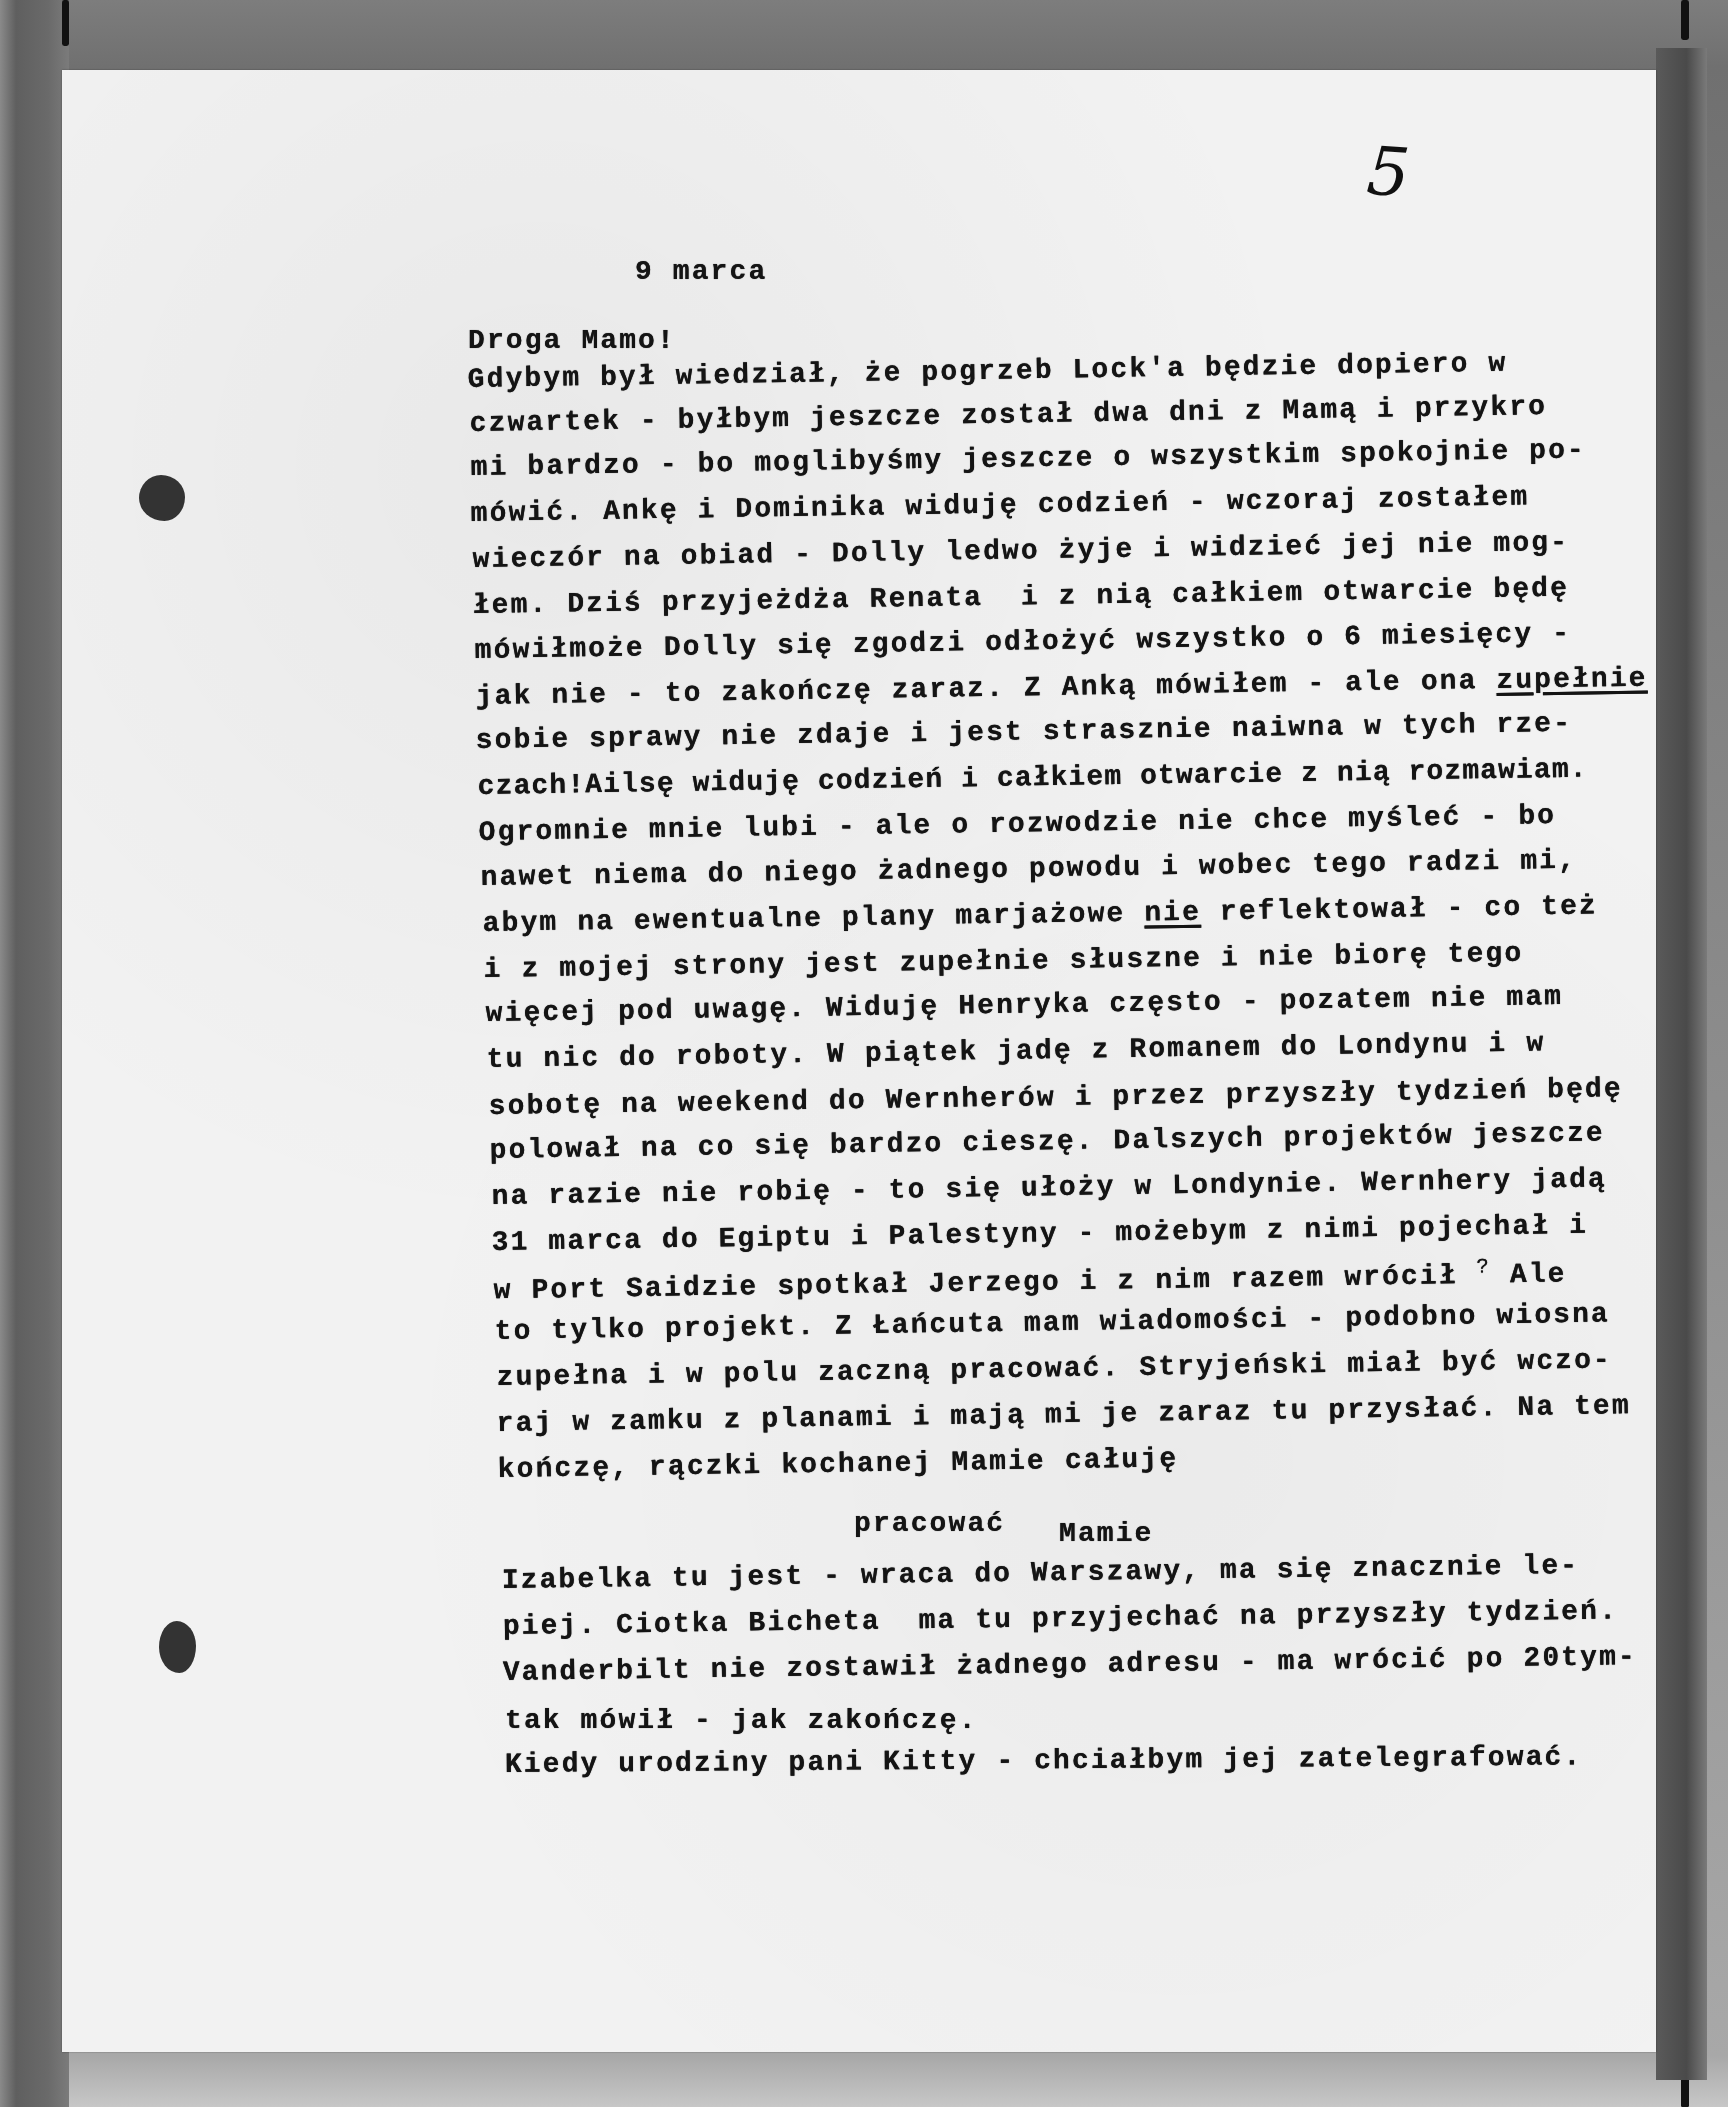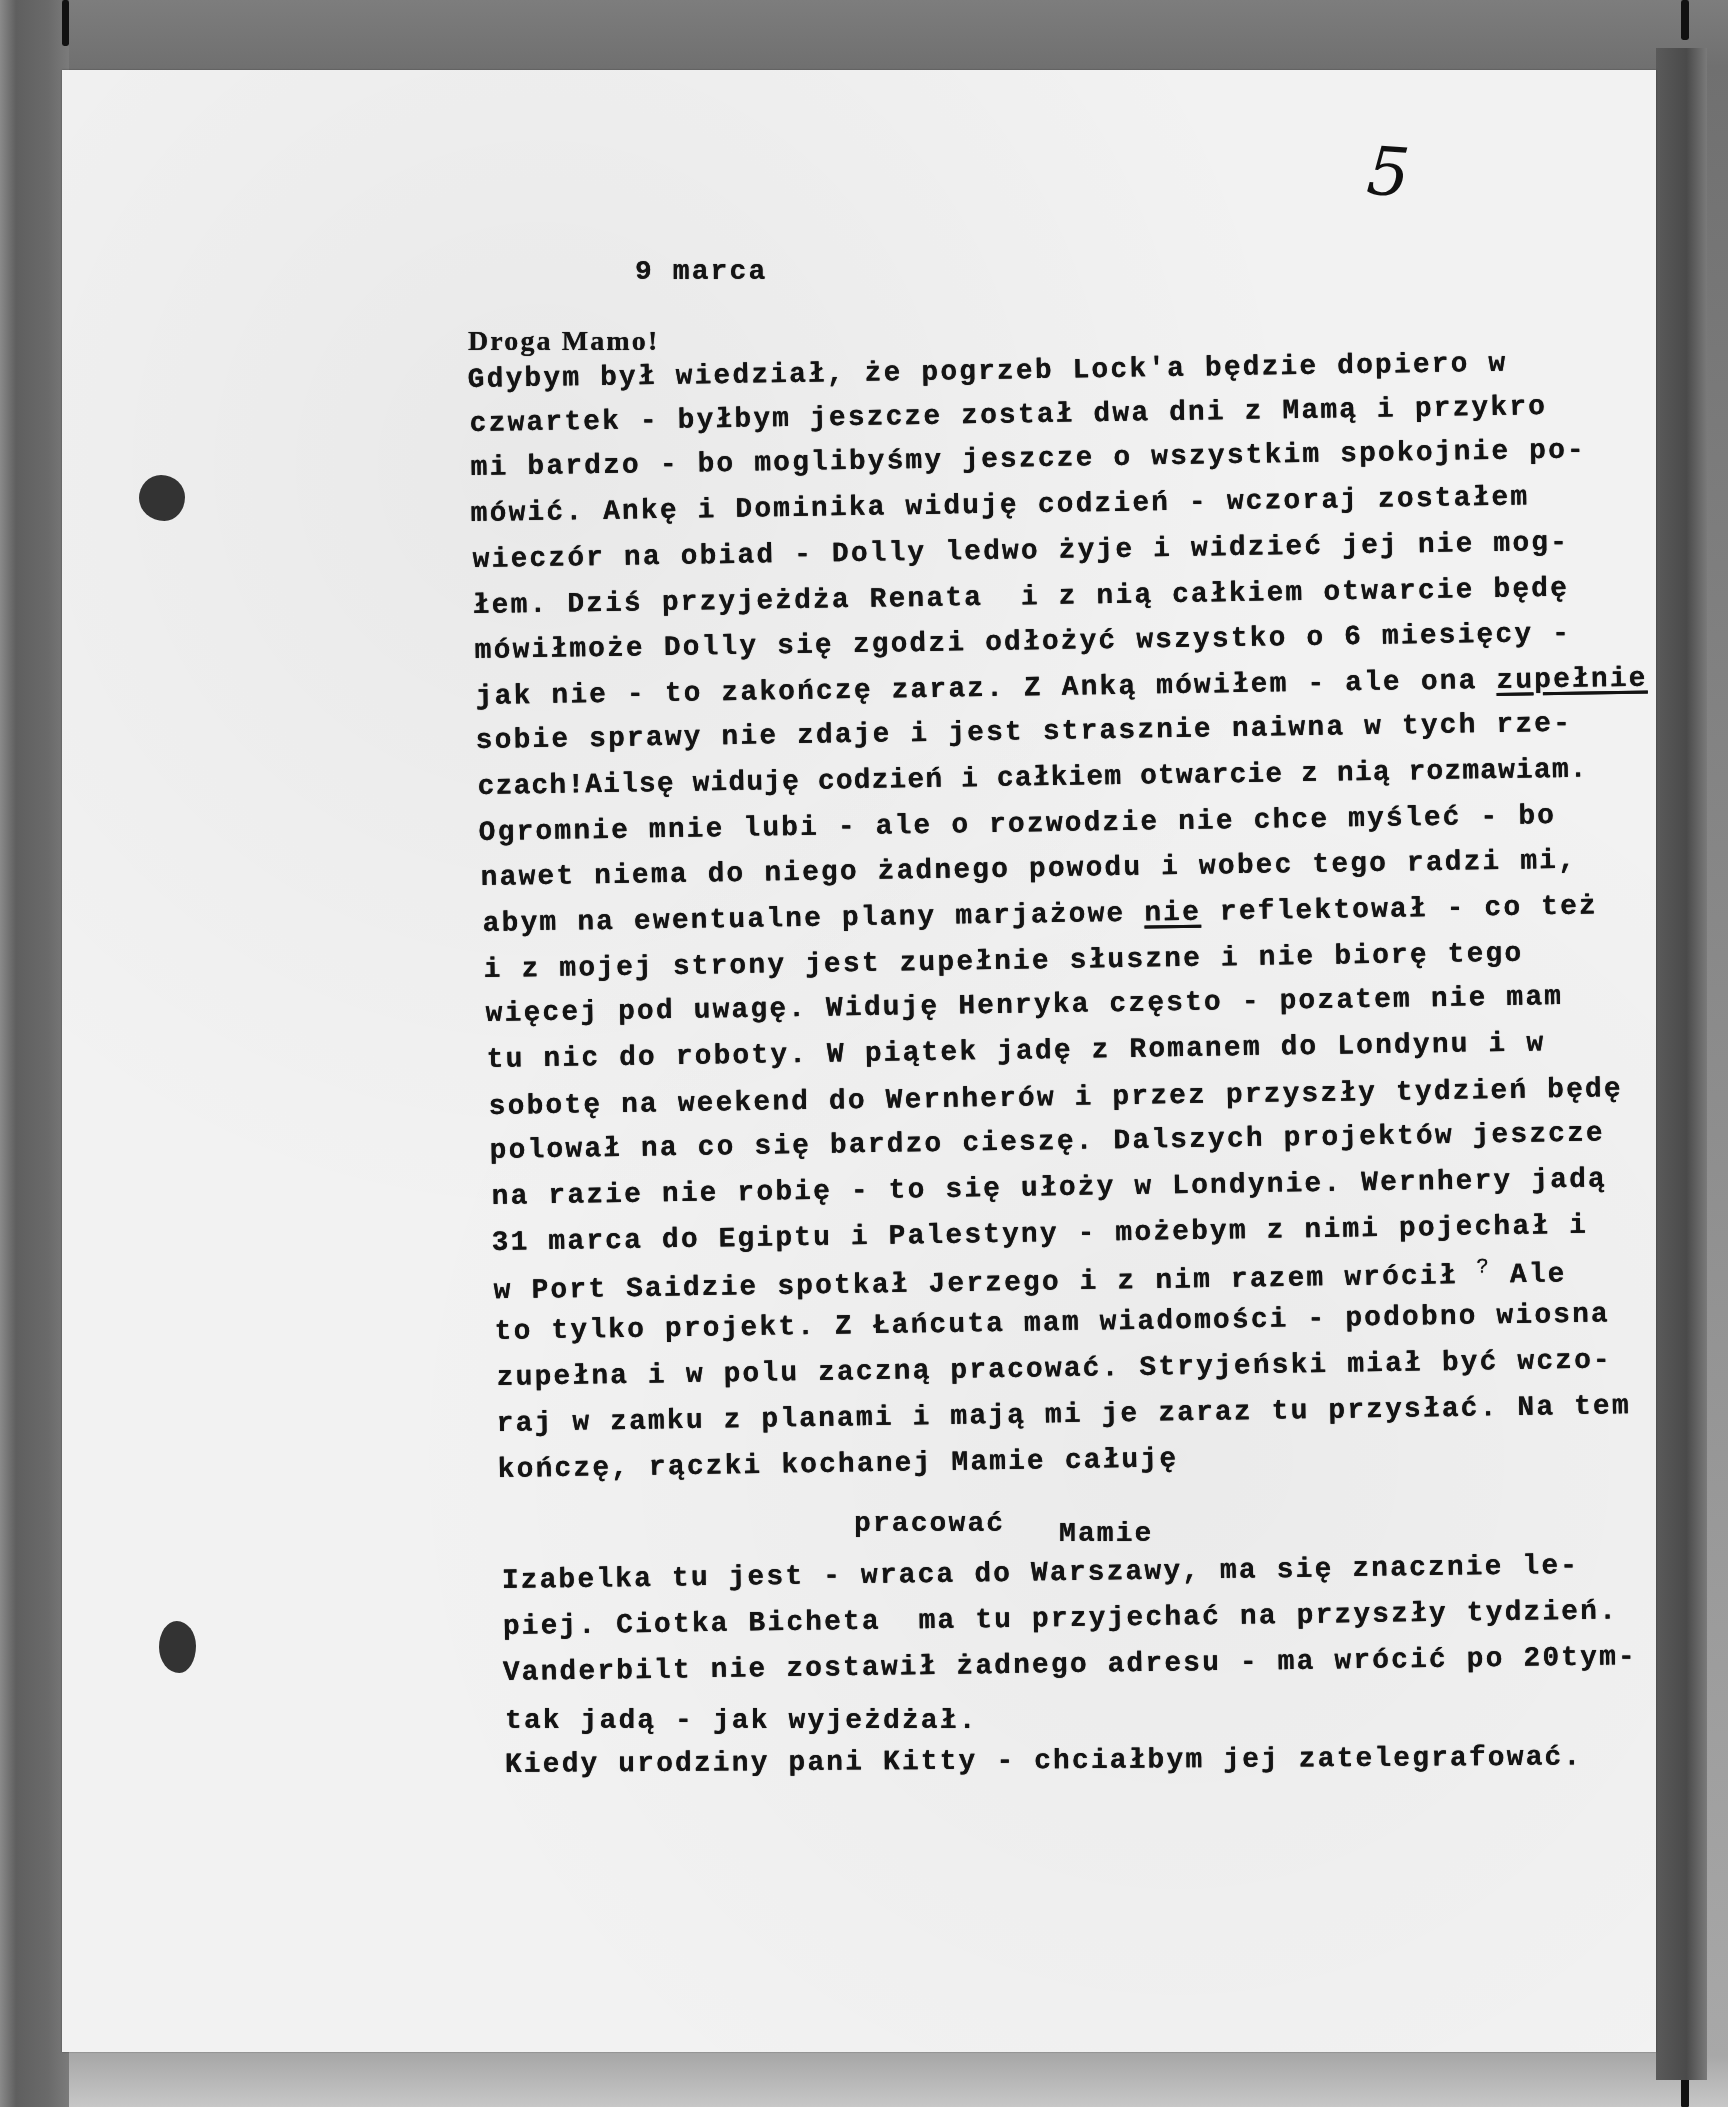--- a/index.html
+++ b/index.html
@@ -60,21 +60,21 @@
 <div class="right-shadow"></div>
 
 <div class="paper"></div>
 
 <div class="punch-hole" style="left:139px;top:475px;width:46px;height:46px;"></div>
 <div class="punch-hole" style="left:159px;top:1621px;width:37px;height:52px;"></div>
 
 <div class="page-number">5</div>
 
 <div class="line" style="left:635px;top:256px;">9 marca</div>
-<div class="line" style="left:468px;top:325px;font-family:Liberation Serif, serif;">Droga Mamo!</div>
+<div class="line" style="left:468px;top:325px;">Droga Mamo!</div>
 
 <div class="line" style="left:468px;top:364px;transform:rotate(-0.9deg);">Gdybym był wiedział, że pogrzeb Lock'a będzie dopiero w</div>
 <div class="line" style="left:470px;top:408px;transform:rotate(-0.9deg);">czwartek - byłbym jeszcze został dwa dni z Mamą i przykro</div>
 <div class="line" style="left:471px;top:452px;transform:rotate(-0.9deg);">mi bardzo - bo moglibyśmy jeszcze o wszystkim spokojnie po-</div>
 <div class="line" style="left:471px;top:498px;transform:rotate(-0.9deg);">mówić. Ankę i Dominika widuję codzień - wczoraj zostałem</div>
 <div class="line" style="left:473px;top:544px;transform:rotate(-0.9deg);">wieczór na obiad - Dolly ledwo żyje i widzieć jej nie mog-</div>
 <div class="line" style="left:473px;top:590px;transform:rotate(-0.9deg);">łem. Dziś przyjeżdża Renata  i z nią całkiem otwarcie będę</div>
 <div class="line" style="left:475px;top:635px;transform:rotate(-0.9deg);">mówiłmoże Dolly się zgodzi odłożyć wszystko o 6 miesięcy -</div>
 <div class="line" style="left:476px;top:681px;transform:rotate(-0.9deg);"><span>jak nie - to zakończę zaraz. Z Anką mówiłem - ale ona </span><span class="u">zupełnie</span></div>
 <div class="line" style="left:476px;top:725px;transform:rotate(-0.9deg);">sobie sprawy nie zdaje i jest strasznie naiwna w tych rze-</div>
@@ -94,15 +94,15 @@
 <div class="line" style="left:497px;top:1362px;transform:rotate(-0.9deg);">zupełna i w polu zaczną pracować. Stryjeński miał być wczo-</div>
 <div class="line" style="left:497px;top:1408px;transform:rotate(-0.9deg);">raj w zamku z planami i mają mi je zaraz tu przysłać. Na tem</div>
 <div class="line" style="left:498px;top:1454px;transform:rotate(-0.9deg);">kończę, rączki kochanej Mamie całuję</div>
 
 <div class="line" style="left:854px;top:1508px;">pracować</div>
 <div class="line" style="left:1059px;top:1518px;">Mamie</div>
 
 <div class="line" style="left:502px;top:1565px;transform:rotate(-0.8deg);">Izabelka tu jest - wraca do Warszawy, ma się znacznie le-</div>
 <div class="line" style="left:503px;top:1611px;transform:rotate(-0.8deg);">piej. Ciotka Bicheta  ma tu przyjechać na przyszły tydzień.</div>
 <div class="line" style="left:503px;top:1657px;transform:rotate(-0.8deg);">Vanderbilt nie zostawił żadnego adresu - ma wrócić po 20tym-</div>
-<div class="line" style="left:505px;top:1705px;">tak jadą - jak wyjeżdżał.</div>
+<div class="line" style="left:505px;top:1705px;">tak mówił - jak zakończę.</div>
 <div class="line" style="left:505px;top:1749px;transform:rotate(-0.4deg);">Kiedy urodziny pani Kitty - chciałbym jej zatelegrafować.</div>
 
 
 </body></html>

